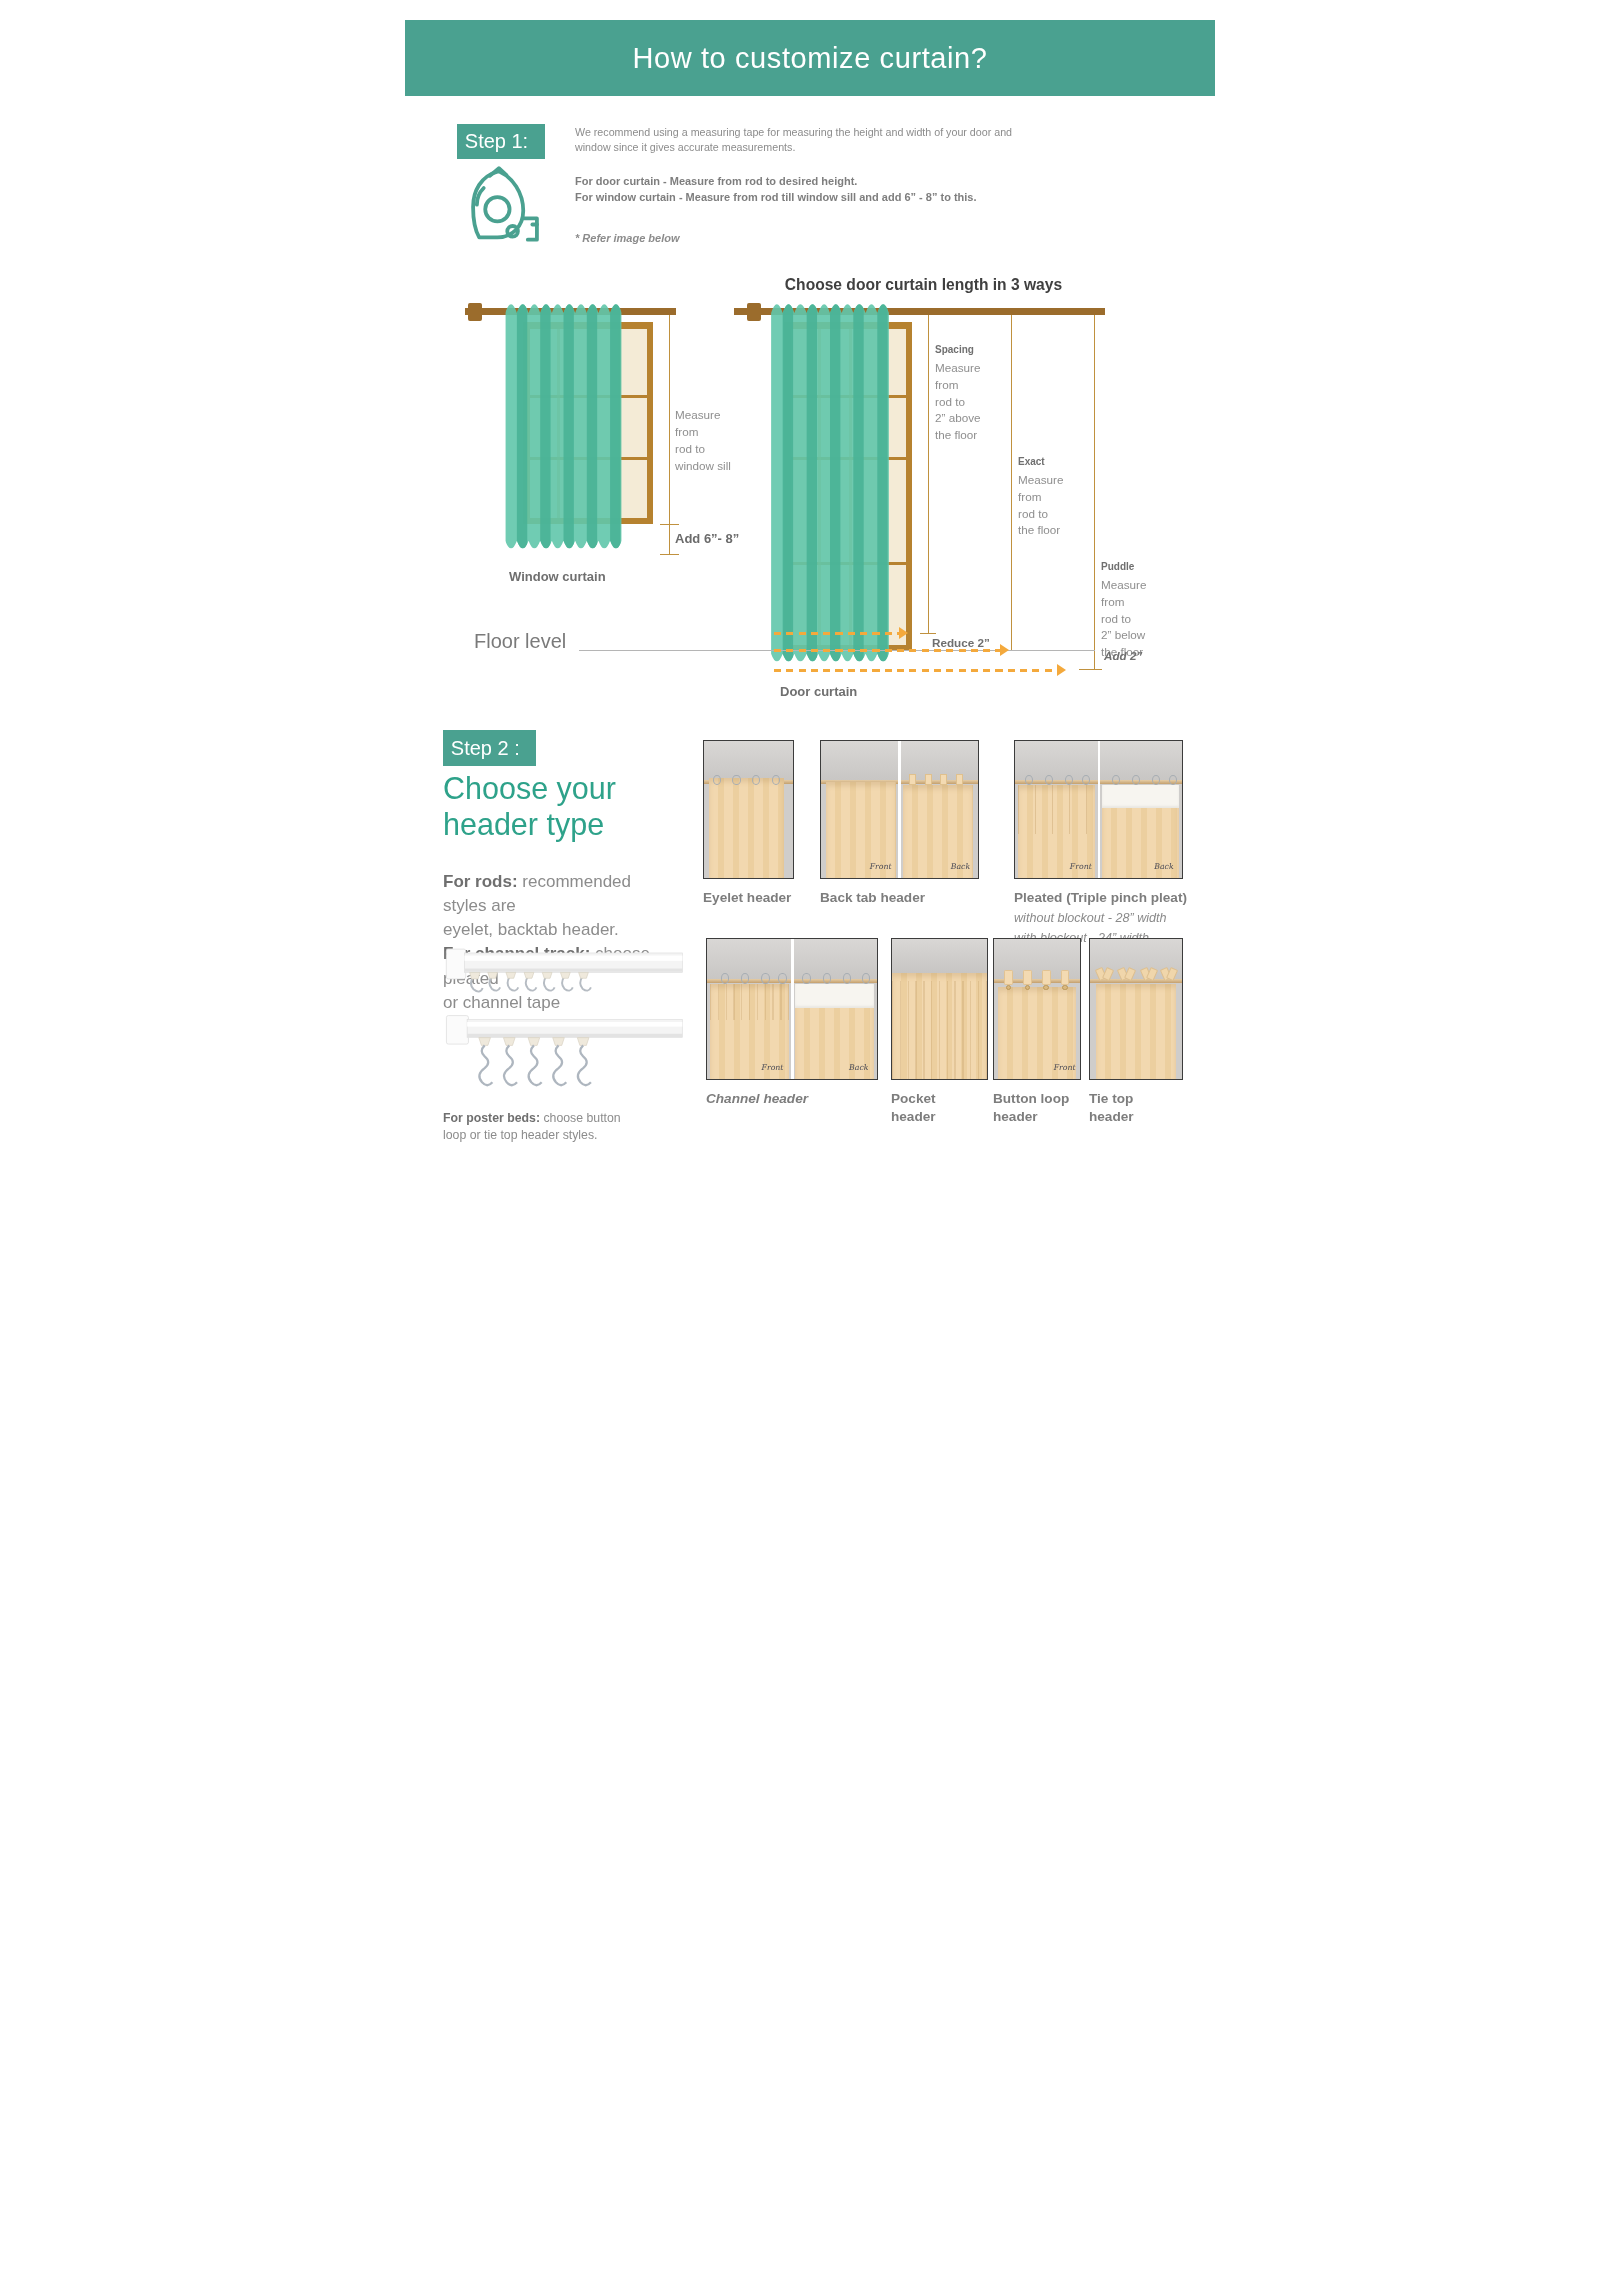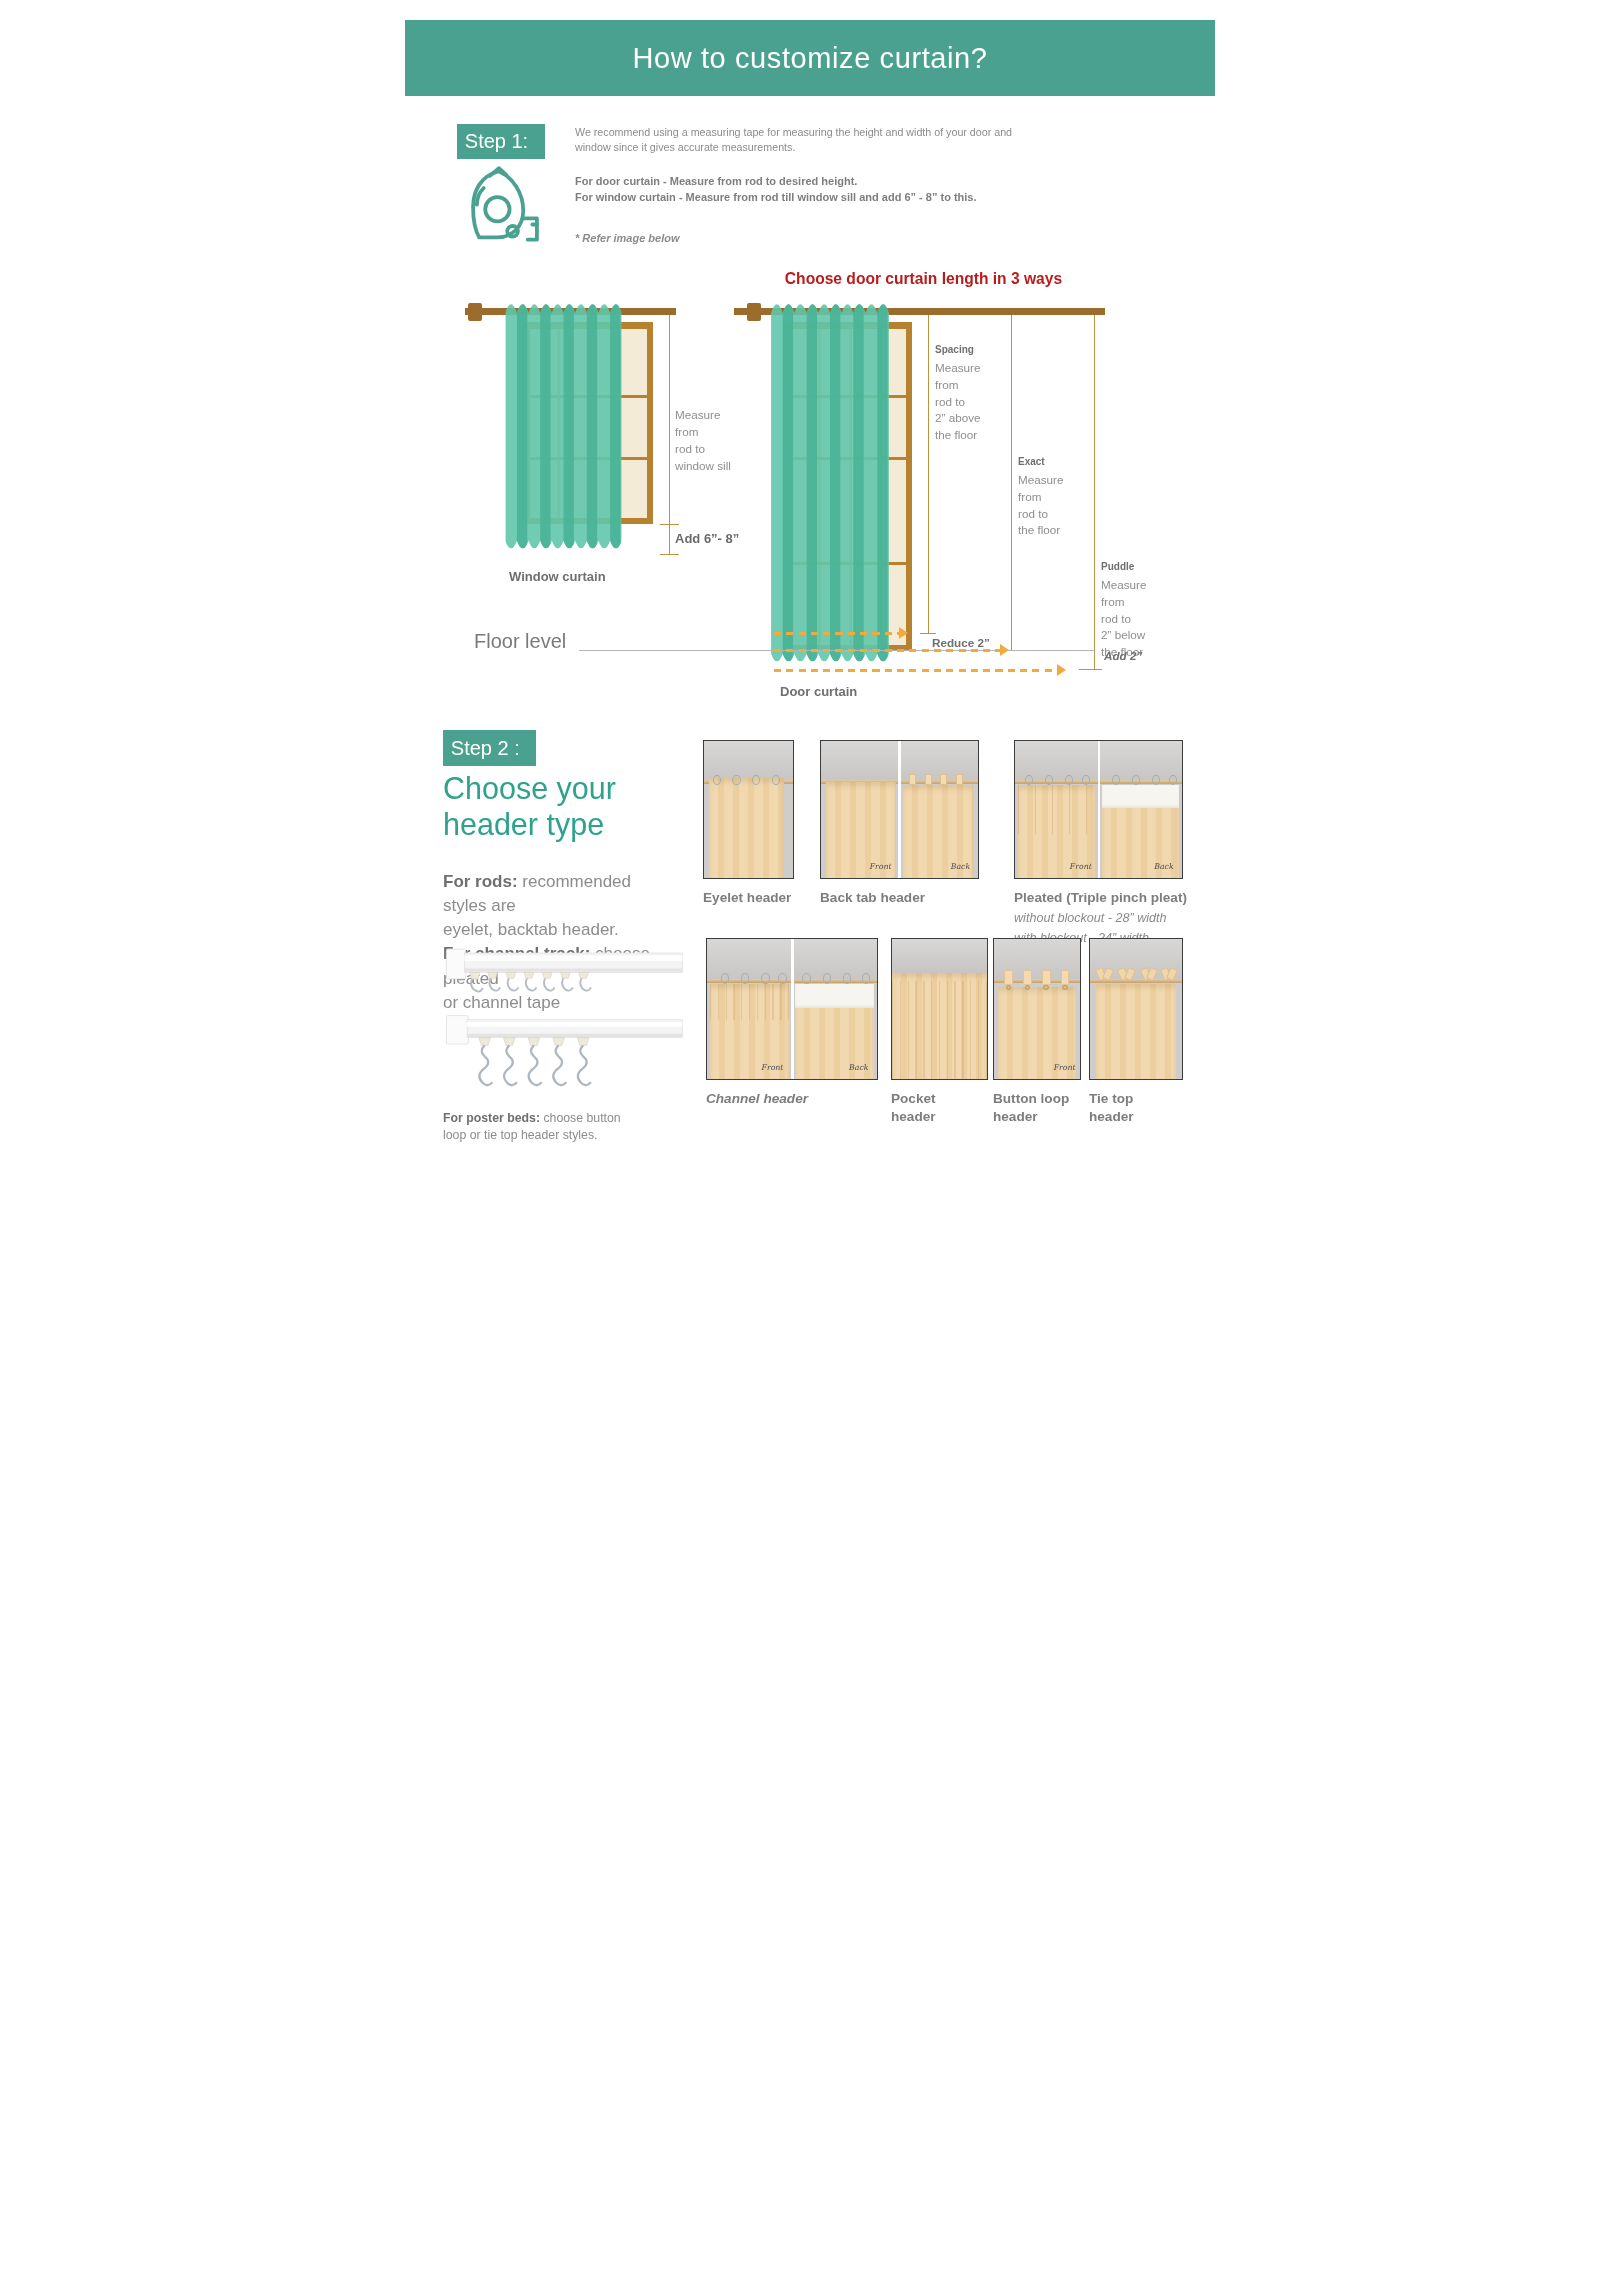--- a/index.html
+++ b/index.html
@@ -16,21 +16,21 @@
   .badge { position:absolute; background:#4AA190; color:#fff; display:flex; align-items:center; padding-left:7.8px; }
   .badge1 { left:52px; top:124px; width:88px; height:35px; font-size:20px; }
   .badge2 { left:38px; top:730px; width:93px; height:36px; font-size:20px; }
 
   
   .intro { position:absolute; left:170px; top:125px; width:473px; font-size:10.7px; line-height:1.4; color:#8c8c8c; }
   .boldlines { position:absolute; left:170px; top:174px; width:493px; font-size:11px; line-height:1.42; font-weight:bold; color:#7e7e7e; }
   .refer { position:absolute; left:170px; top:232px; font-size:11px; font-weight:bold; font-style:italic; color:#8c8c8c; }
 
   
-  .diag-title { position:absolute; left:337px; top:270px; width:363px; text-align:center; font-size:15.6px; font-weight:bold; color:#b91c1c; }
+  .diag-title { position:absolute; left:337px; top:276px; width:363px; text-align:center; font-size:15.6px; font-weight:bold; color:#404040; }
 
   .rod { position:absolute; top:308px; height:7.1px; background:#9B6C2C; }
   .rod-cap { position:absolute; top:303px; width:13.6px; height:17.5px; background:#9B6C2C; border-radius:1.9px; }
 
   .frame { position:absolute; background:#B6822F; }
   .frame-inner { position:absolute; left:6.5px; top:6.5px; right:6.5px; bottom:6.5px; background:#F4EBD6; }
   .mull-h { position:absolute; left:0; right:0; height:3.9px; background:#B6822F; }
   .mull-v { position:absolute; top:0; bottom:0; width:3.2px; background:#C8912F; opacity:.55; }
 
   .curtain { position:absolute; top:300px; }

